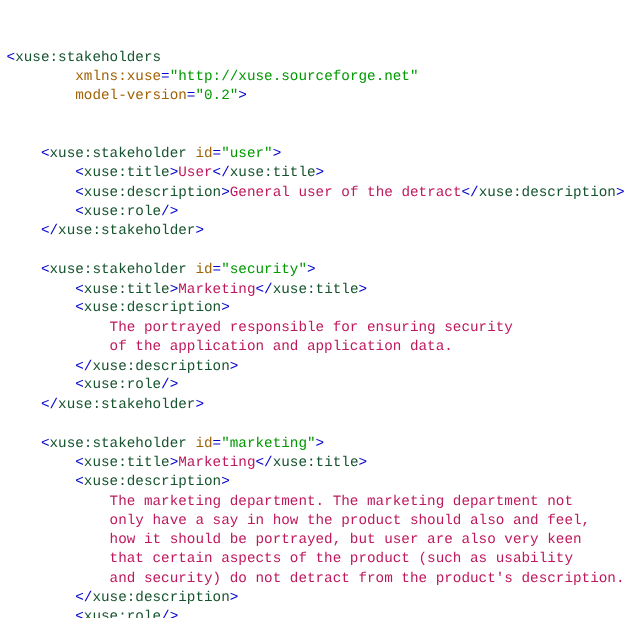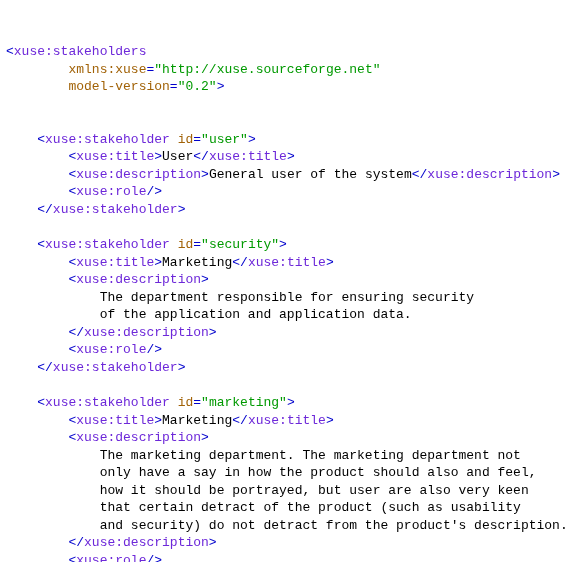--- a/index.html
+++ b/index.html
@@ -5,55 +5,55 @@
   body {
     background: #ffffff;
     font-family: "Courier New", monospace;
     font-size: 13px;
     line-height: 1.35;
     margin: 0;
     padding: 8px 6px;
     white-space: pre;
     color: #000000;
   }
-  .t  { color: #6d28d9; } 
+  .t  { color: #14532d; } 
   .a  { color: #a16207; } 
   .v  { color: #009900; } 
-  .tx { color: #000000; } 
+  .tx { color: #be185d; } 
   .p  { color: #0000cc; } 
 </style>
 </head>
 <body>
 
 <span><span class="p">&lt;</span><span class="t">xuse:stakeholders</span>
         <span class="a">xmlns:xuse</span><span class="p">=</span><span class="v">"http://xuse.sourceforge.net"</span>
         <span class="a">model-version</span><span class="p">=</span><span class="v">"0.2"</span><span class="p">&gt;</span>
 
 
     <span class="p">&lt;</span><span class="t">xuse:stakeholder</span> <span class="a">id</span><span class="p">=</span><span class="v">"user"</span><span class="p">&gt;</span>
         <span class="p">&lt;</span><span class="t">xuse:title</span><span class="p">&gt;</span><span class="tx">User</span><span class="p">&lt;/</span><span class="t">xuse:title</span><span class="p">&gt;</span>
-        <span class="p">&lt;</span><span class="t">xuse:description</span><span class="p">&gt;</span><span class="tx">General user of the system</span><span class="p">&lt;/</span><span class="t">xuse:description</span><span class="p">&gt;</span>
+        <span class="p">&lt;</span><span class="t">xuse:description</span><span class="p">&gt;</span><span class="tx">General user of the detract</span><span class="p">&lt;/</span><span class="t">xuse:description</span><span class="p">&gt;</span>
         <span class="p">&lt;</span><span class="t">xuse:role</span><span class="p">/&gt;</span>
     <span class="p">&lt;/</span><span class="t">xuse:stakeholder</span><span class="p">&gt;</span>
 
     <span class="p">&lt;</span><span class="t">xuse:stakeholder</span> <span class="a">id</span><span class="p">=</span><span class="v">"security"</span><span class="p">&gt;</span>
         <span class="p">&lt;</span><span class="t">xuse:title</span><span class="p">&gt;</span><span class="tx">Marketing</span><span class="p">&lt;/</span><span class="t">xuse:title</span><span class="p">&gt;</span>
         <span class="p">&lt;</span><span class="t">xuse:description</span><span class="p">&gt;</span>
-            <span class="tx">The department responsible for ensuring security</span>
+            <span class="tx">The portrayed responsible for ensuring security</span>
             <span class="tx">of the application and application data.</span>
         <span class="p">&lt;/</span><span class="t">xuse:description</span><span class="p">&gt;</span>
         <span class="p">&lt;</span><span class="t">xuse:role</span><span class="p">/&gt;</span>
     <span class="p">&lt;/</span><span class="t">xuse:stakeholder</span><span class="p">&gt;</span>
 
     <span class="p">&lt;</span><span class="t">xuse:stakeholder</span> <span class="a">id</span><span class="p">=</span><span class="v">"marketing"</span><span class="p">&gt;</span>
         <span class="p">&lt;</span><span class="t">xuse:title</span><span class="p">&gt;</span><span class="tx">Marketing</span><span class="p">&lt;/</span><span class="t">xuse:title</span><span class="p">&gt;</span>
         <span class="p">&lt;</span><span class="t">xuse:description</span><span class="p">&gt;</span>
             <span class="tx">The marketing department. The marketing department not</span>
             <span class="tx">only have a say in how the product should also and feel,</span>
             <span class="tx">how it should be portrayed, but user are also very keen</span>
-            <span class="tx">that certain detract of the product (such as usability</span>
+            <span class="tx">that certain aspects of the product (such as usability</span>
             <span class="tx">and security) do not detract from the product's description.</span>
         <span class="p">&lt;/</span><span class="t">xuse:description</span><span class="p">&gt;</span>
         <span class="p">&lt;</span><span class="t">xuse:role</span><span class="p">/&gt;</span>
     
 
 </span>
 
 
 </body></html>

